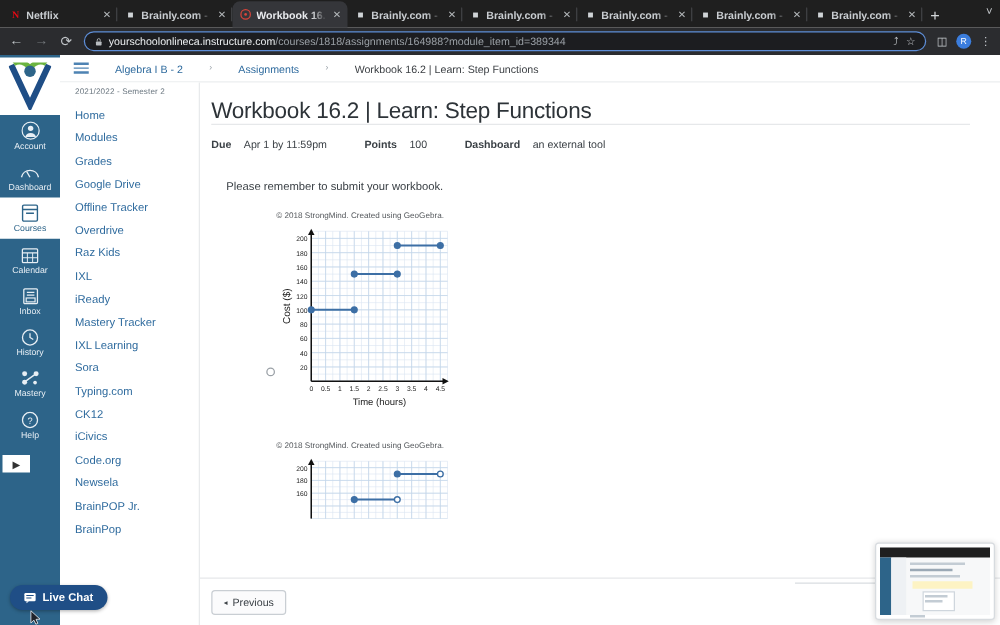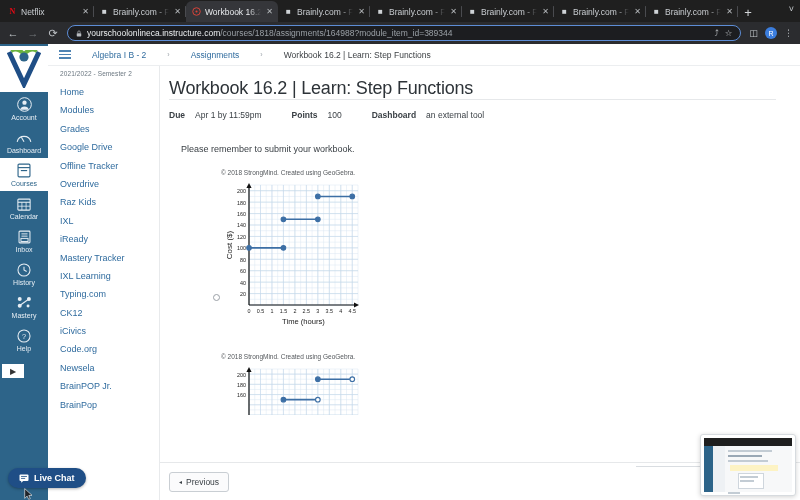--- a/index.html
+++ b/index.html
@@ -31,20 +31,21 @@
   .tab .favicon {
     width: 9px; height: 9px; flex: 0 0 9px;
     display:flex; align-items:center; justify-content:center;
     font-size: 8px; line-height: 1;
   }
   .tab .tlabel {
     flex: 1 1 auto; overflow: hidden;
     text-overflow: clip; white-space: nowrap;
     -webkit-mask-image: linear-gradient(90deg,#000 78%,transparent 100%);
             mask-image: linear-gradient(90deg,#000 78%,transparent 100%);
+            font-weight: bold;
   }
   .tab .tclose {
     flex: 0 0 9px; font-size: 8px; color:#b6babd; text-align:center;
   }
   .tab:not(.active)::after{
     content:""; position:absolute; right:0; top:5px; bottom:5px;
     width:1px; background:#4a4b4f;
   }
   .newtab {
     width: 20px; height:20px; color:#d3d6d9; font-size:13px;
@@ -421,20 +422,21 @@
       <div class="cn-item">Modules</div>
       <div class="cn-item">Grades</div>
       <div class="cn-item">Google Drive</div>
       <div class="cn-item">Offline Tracker</div>
       <div class="cn-item">Overdrive</div>
       <div class="cn-item">Raz Kids</div>
       <div class="cn-item">IXL</div>
       <div class="cn-item">iReady</div>
       <div class="cn-item">Mastery Tracker</div>
       <div class="cn-item">IXL Learning</div>
+      <div class="cn-item">Sora</div>
       <div class="cn-item">Typing.com</div>
       <div class="cn-item">CK12</div>
       <div class="cn-item">iCivics</div>
       <div class="cn-item">Code.org</div>
       <div class="cn-item">Newsela</div>
       <div class="cn-item">BrainPOP Jr.</div>
       <div class="cn-item">BrainPop</div>
     </div>
 
     <div class="content">

